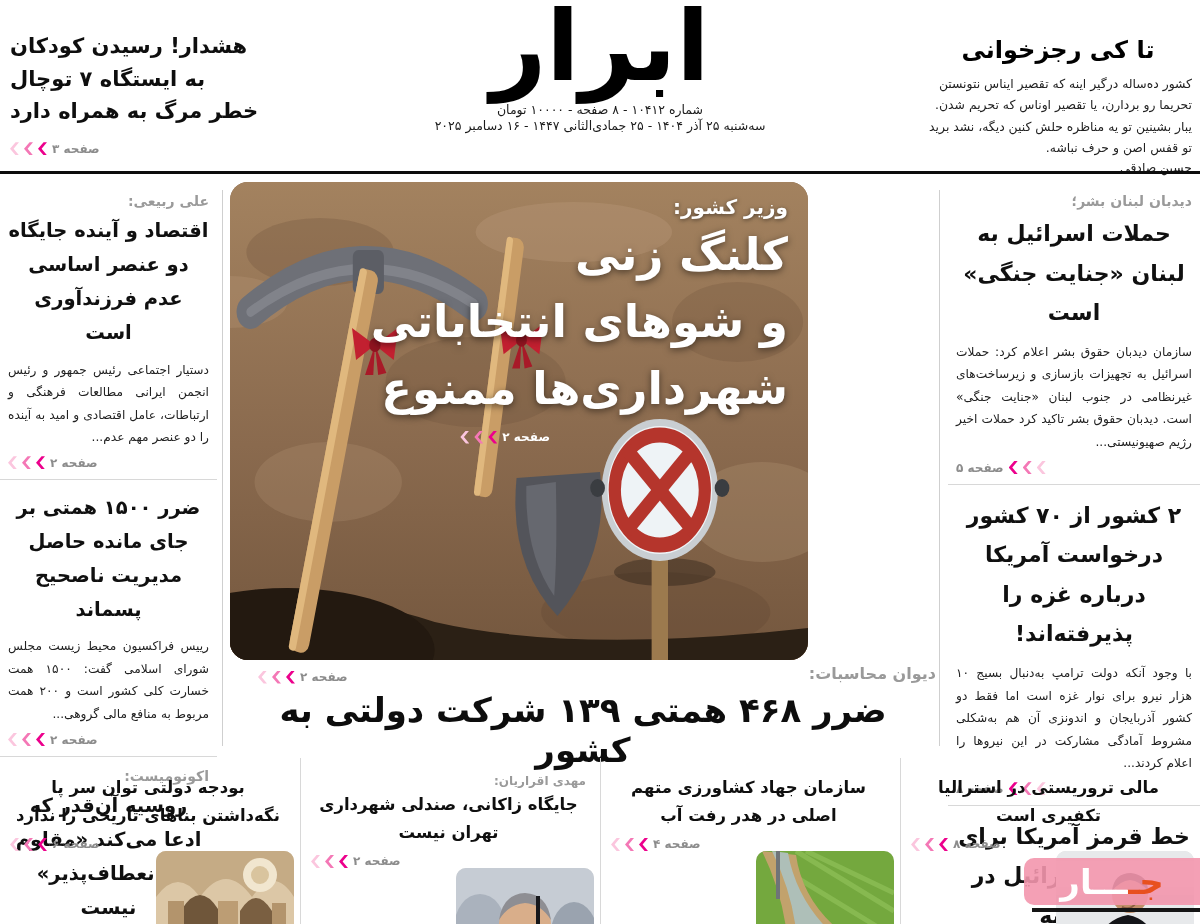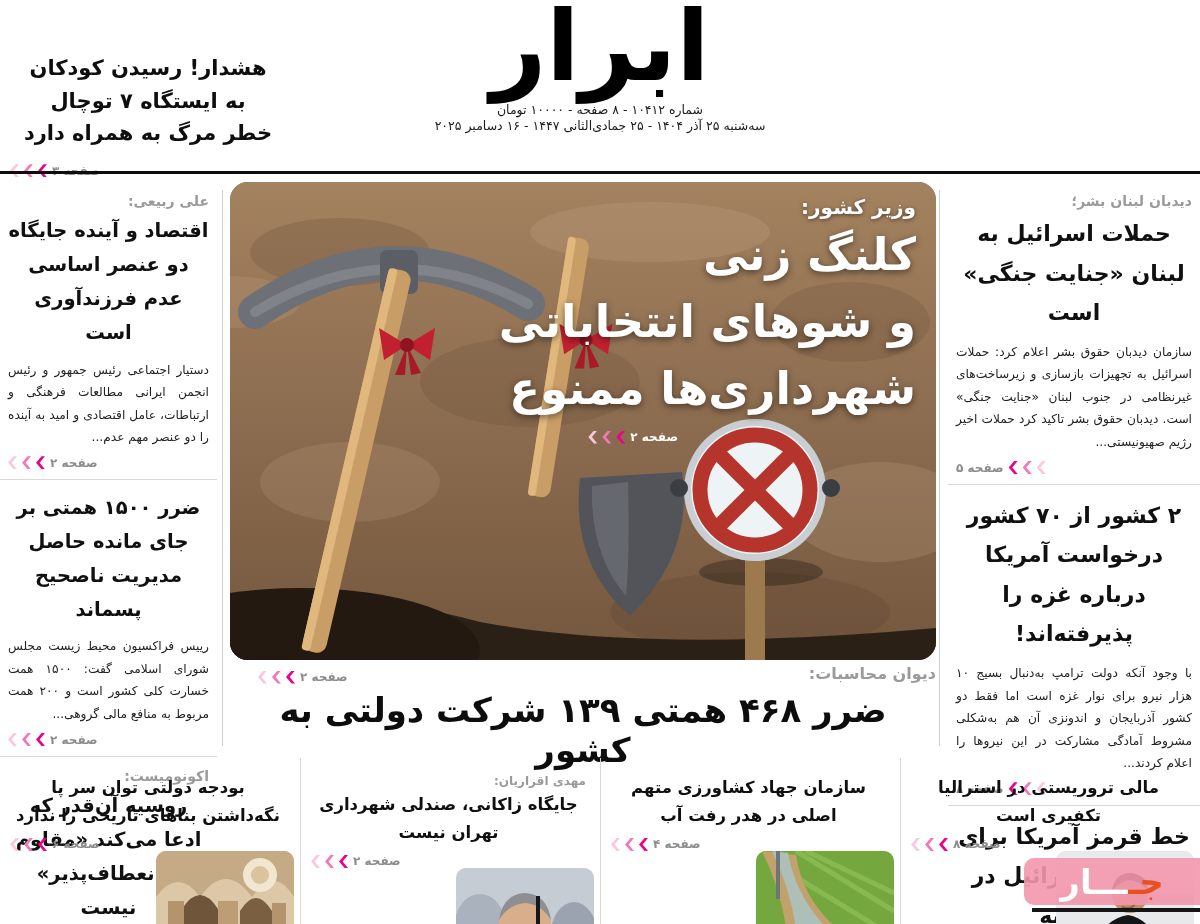--- a/index.html
+++ b/index.html
@@ -1,20 +1,20 @@
 <!DOCTYPE html>
 <html lang="fa"><head>
 <meta charset="utf-8">
 <style>
   html,body{margin:0;padding:0;background:#fff;}
   .page{position:relative;width:1200px;height:924px;background:#fff;overflow:hidden;
         font-family:"DejaVu Sans",sans-serif;direction:rtl;color:#111;}
 
   
-  .tl-article{position:absolute;left:10px;top:52px;width:276px;text-align:center;}
+  .tl-article{position:absolute;left:10px;top:30px;width:276px;text-align:left;}
   .tl-line{font-size:21px;font-weight:800;line-height:1.55;color:#0e0e0e;}
   .masthead{position:absolute;left:50%;transform:translateX(-50%);top:-6px;width:470px;text-align:center;}
   .masthead-title{font-size:97px;font-weight:900;line-height:1.1;color:#000;letter-spacing:-2px;}
   .masthead-info{font-size:12.5px;color:#1a1a1a;margin-top:1px;}
   .tr-article{position:absolute;right:8px;top:36px;width:268px;text-align:right;}
   .tr-title{font-size:24px;font-weight:900;text-align:center;margin-bottom:9px;color:#000;}
   .tr-body{font-size:12.4px;color:#222;line-height:1.72;}
   .tr-author{font-size:12.4px;color:#222;margin-top:2px;}
   .header-rule{position:absolute;top:171px;left:0;width:1200px;height:3px;background:#0c0c0c;}
 
@@ -35,21 +35,21 @@
   .article:last-child{border-bottom:none;}
   .kicker{color:#9a9a9a;font-size:14px;font-weight:700;margin-bottom:5px;text-align:right;}
   .kicker:empty{display:none;}
   .headline{font-weight:800;text-align:center;color:#101010;}
   .col-right .headline{font-size:22px;line-height:1.8;}
   .col-left .headline{font-size:19.5px;line-height:1.75;}
   .body{font-size:12.2px;color:#222;line-height:1.85;text-align:justify;margin-top:8px;}
   .article .marker{margin-top:7px;}
 
   
-  .lead{position:absolute;left:230px;top:182px;width:706px;height:478px;border-radius:18px;overflow:hidden;background:#8a6a50;}
+  .lead{position:absolute;left:230px;top:182px;width:578px;height:478px;border-radius:18px;overflow:hidden;background:#8a6a50;}
   .lead svg{position:absolute;inset:0;width:100%;height:100%;}
   .lead-kicker{position:absolute;top:13px;right:20px;color:#fff;font-size:20px;font-weight:800;
                text-shadow:0 1px 4px rgba(0,0,0,.55);}
   .lead-h{position:absolute;right:20px;color:#fff;font-weight:900;font-size:45px;line-height:1;
           text-align:right;text-shadow:0 2px 7px rgba(0,0,0,.5);}
   .lh1{top:50px;} .lh2{top:117px;} .lh3{top:184px;}
   .lead-marker{position:absolute;top:248px;right:258px;}
 
   
   .strip{position:absolute;left:230px;top:664px;width:706px;height:90px;text-align:center;}
@@ -93,20 +93,26 @@
       <span class="lbl">صفحه ۳</span>
     </div>
   </div>
 
   <div class="masthead">
     <div class="masthead-title">ابرار</div>
     <div class="masthead-info">شماره ۱۰۴۱۲ - ۸ صفحه - ۱۰۰۰۰ تومان</div>
     <div class="masthead-info">سه‌شنبه ۲۵ آذر ۱۴۰۴ - ۲۵ جمادی‌الثانی ۱۴۴۷ - ۱۶ دسامبر ۲۰۲۵</div>
   </div>
 
+  <div class="tr-article">
+    <div class="tr-title">تا کی رجزخوانی</div>
+    <div class="tr-body">کشور ده‌ساله درگیر اینه که تقصیر ایناس نتونستن تحریما رو بردارن، یا تقصیر اوناس که تحریم شدن.</div>
+    <div class="tr-body">یبار بشینین تو یه مناظره حلش کنین دیگه، نشد برید تو قفس اصن و حرف نباشه.</div>
+    <div class="tr-author">حسین صادقی</div>
+  </div>
 
   <div class="header-rule"></div>
 
   <div class="col-left">
     <div class="article">
       <div class="kicker">علی ربیعی:</div>
       <div class="headline">اقتصاد و آینده جایگاه دو عنصر اساسی عدم فرزندآوری است</div>
       <div class="body">دستیار اجتماعی رئیس جمهور و رئیس انجمن ایرانی مطالعات فرهنگی و ارتباطات، عامل اقتصادی و امید به آینده را دو عنصر مهم عدم...</div>
       <div class="marker">
         <span class="chv c3"></span>

